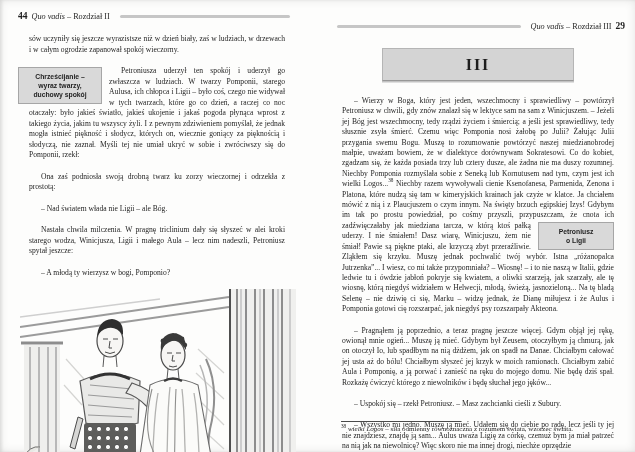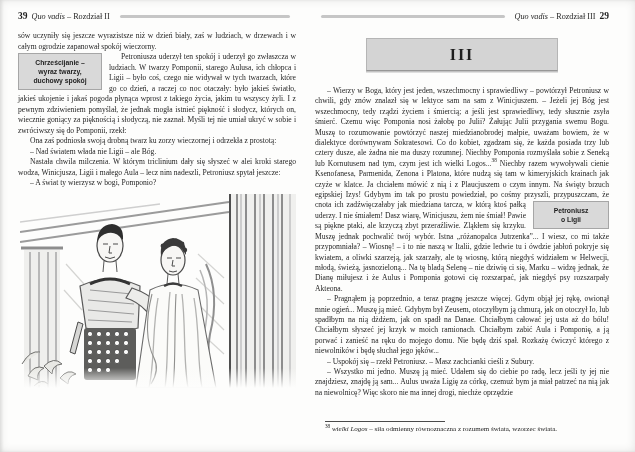--- a/index.html
+++ b/index.html
@@ -6,31 +6,31 @@
     --rule:#c6c6c6; --note_bg:#d9d9d9; --chapter_box_bg:#d4d4d4; --ink:#1e1e1e;
   }
   html,body{margin:0;padding:0;background:#ffffff;}
   .spread{
     position:relative;width:635px;height:452px;background:#fdfdfc;overflow:hidden;
     font-family:"Liberation Serif","DejaVu Serif",serif;color:var(--ink);
     box-shadow:inset 0 0 10px rgba(0,0,0,.10), inset 2px 0 3px rgba(0,0,0,.08);
   }
   .page{position:absolute;top:0;height:452px;box-sizing:border-box;overflow:hidden;}
   .page-left{left:0;width:318px;padding:10px 22px 0 18px;}
-  .page-right{left:302px;width:317px;padding:10px 10px 0 13px;}
+  .page-right{left:318px;width:317px;padding:20px 10px 0 13px;}
 
   .page-header{display:flex;align-items:center;height:13px;font-size:8.2px;line-height:13px;white-space:nowrap;}
   .page-num{font-weight:bold;font-size:9.5px;}
   .running-title{margin:0 4px;}
   .running-title .bt{font-style:italic;margin-top:24px;}
   .h-rule{flex:1;height:3px;background:var(--rule);margin:0 6px;border-radius:2px;}
 
   .body-text{margin-top:8px;font-size:7.6px;line-height:10.5px;text-align:justify;}
   .page-right .body-text{line-height:10.4px;}
-  .para{margin:0;text-indent:12px;}
+  .para{margin:11px;text-indent:12px;}
   .para.noindent{text-indent:0;}
 
   .margin-note{
     background:var(--note_bg);border:1px solid #a6a6a6;
     font-family:"Liberation Sans","DejaVu Sans",sans-serif;font-weight:bold;
     font-size:6.8px;line-height:9px;text-align:center;padding:4px 2px;box-sizing:border-box;
   }
   .note-left{float:left;width:84px;margin:1px 7px 2px 0;}
   .note-right{float:right;width:76px;margin:1px 0 2px 7px;text-indent:0;}
   .note-line{display:block;text-indent:0;}
@@ -50,37 +50,37 @@
 
   .illu{margin:5px 0 0 2px;height:194px;}
 </style>
 </head>
 <body>
 
 <div class="spread">
 
   <section class="page page-left">
     <header class="page-header">
-      <span class="page-num">39</span>
+      <span class="page-num">44</span>
       <span class="running-title"><span class="bt">Quo vadis</span> <span>– Rozdział II</span></span>
       <span class="h-rule"></span>
     </header>
 
     <div class="body-text">
       <p class="para noindent">sów uczyniły się jeszcze wyrazistsze niż w dzień biały, zaś w ludziach, w drzewach i w całym ogrodzie zapanował spokój wieczorny.</p>
       <div class="margin-note note-left">
         <span class="note-line">Chrześcijanie –</span>
         <span class="note-line">wyraz twarzy,</span>
         <span class="note-line">duchowy spokój</span>
       </div>
       <p class="para">Petroniusza uderzył ten spokój i uderzył go zwłaszcza w ludziach. W twarzy Pomponii, starego Aulusa, ich chłopca i Ligii – było coś, czego nie widywał w tych twarzach, które go co dzień, a raczej co noc otaczały: było jakieś światło, jakieś ukojenie i jakaś pogoda płynąca wprost z takiego życia, jakim tu wszyscy żyli. I z pewnym zdziwieniem pomyślał, że jednak mogła istnieć piękność i słodycz, których on, wiecznie goniący za pięknością i słodyczą, nie zaznał. Myśli tej nie umiał ukryć w sobie i zwróciwszy się do Pomponii, rzekł:</p>
       <p class="para">Ona zaś podniosła swoją drobną twarz ku zorzy wieczornej i odrzekła z prostotą:</p>
       <p class="para">– Nad światem włada nie Ligii – ale Bóg.</p>
-      <p class="para">Nastała chwila milczenia. W którym triclinium dały się słyszeć w alei kroki starego wodza, Winicjusza, Ligii i małego Aula – lecz nim nadeszli, Petroniusz spytał jeszcze:</p>
-      <p class="para">– A świat ty wierzysz w bogi, Pomponio?</p>
+      <p class="para">Nastała chwila milczenia. W pragnę triclinium dały się słyszeć w alei kroki starego wodza, Winicjusza, Ligii i małego Aula – lecz nim nadeszli, Petroniusz spytał jeszcze:</p>
+      <p class="para">– A młodą ty wierzysz w bogi, Pomponio?</p>
     </div>
 
     <figure class="illu" style="margin:5px 0 0 2px;">
       <svg width="276" height="194" viewBox="0 0 276 194" xmlns="http://www.w3.org/2000/svg">
         <defs>
           <linearGradient id="fade" x1="0" y1="0" x2="0" y2="1">
             <stop offset="0" stop-color="#fdfdfc" stop-opacity="0"></stop>
             <stop offset="1" stop-color="#fdfdfc" stop-opacity="1"></stop>
           </linearGradient>
         </defs>

